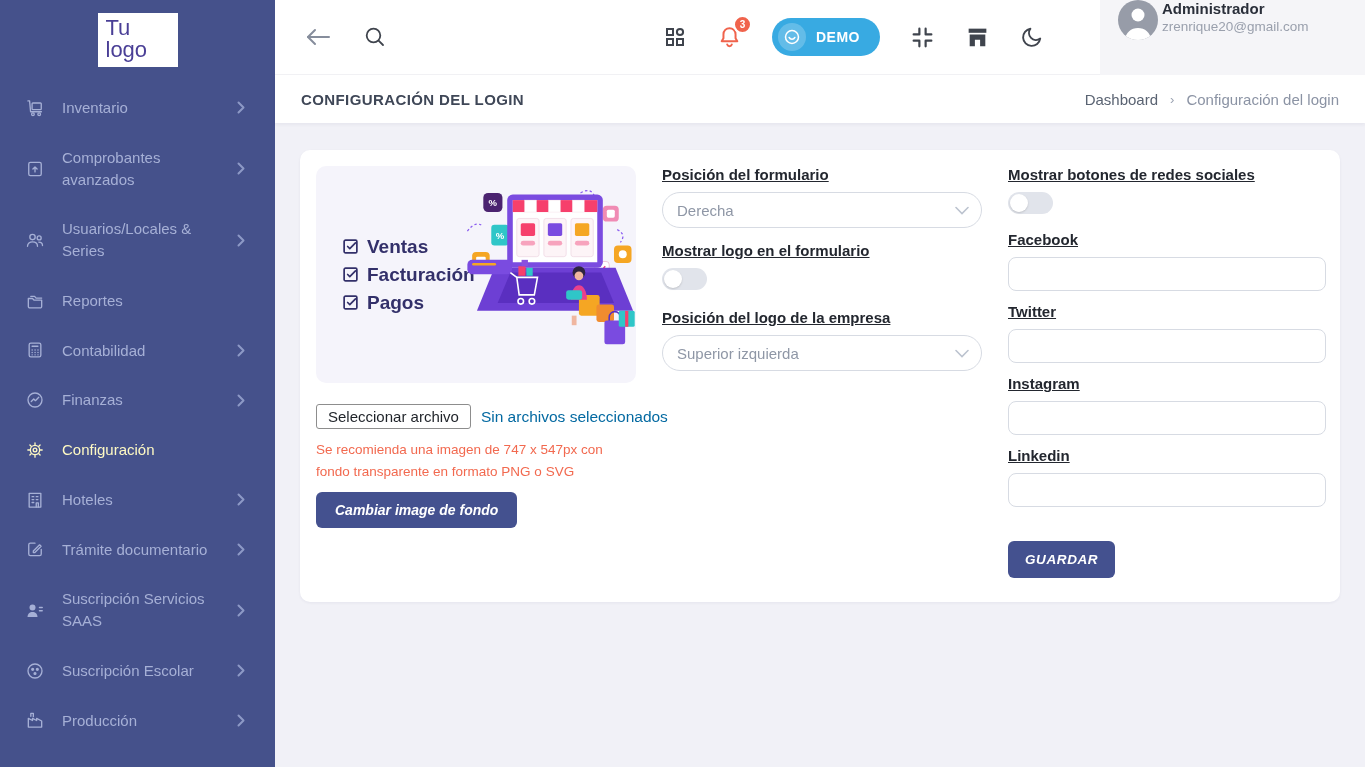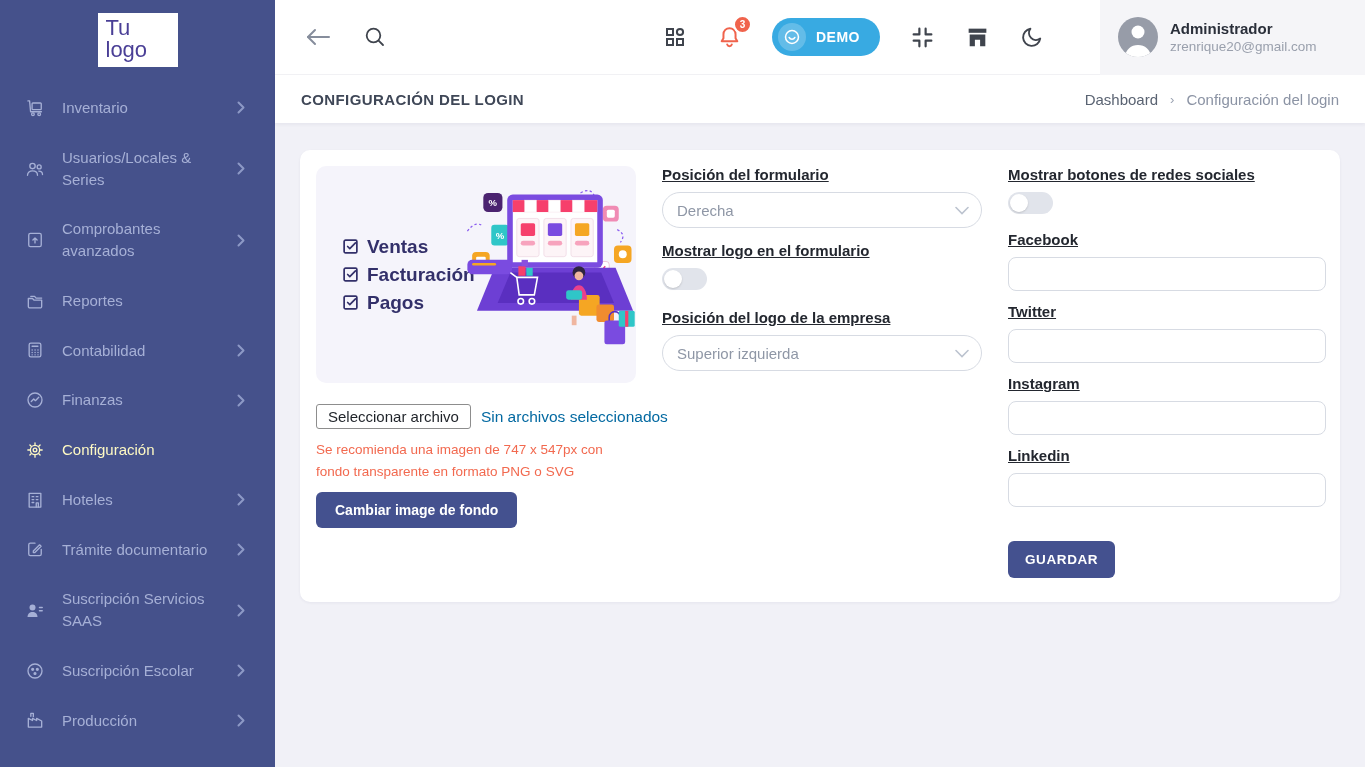--- a/index.html
+++ b/index.html
@@ -22,21 +22,21 @@
   .main { flex:1; display:flex; flex-direction:column; }
   .header { height:75px; background:#fff; display:flex; align-items:center; border-bottom:1px solid #f1f1f4; }
   .hicon { background:none; border:none; cursor:pointer; display:flex; align-items:center; justify-content:center; padding:0; }
   .header-left { display:flex; align-items:center; gap:32px; padding-left:30px; }
   .header-right { margin-left:auto; display:flex; align-items:center; gap:30px; }
   .bell-wrap { position:relative; }
   .badge { position:absolute; top:-9px; right:-10px; min-width:19px; height:19px; border-radius:10px; background:#f0634c; border:2px solid #fff; color:#fff; font-size:10px; font-weight:bold; display:flex; align-items:center; justify-content:center; padding:0 3px; }
   .demo-chip { display:flex; align-items:center; gap:10px; background:#38aae2; border:none; border-radius:19px; height:38px; padding:0 20px 0 6px; cursor:pointer; }
   .demo-chip .face { width:28px; height:28px; border-radius:50%; background:rgba(255,255,255,.22); display:flex; align-items:center; justify-content:center; }
   .demo-chip .lbl { color:#fff; font-weight:bold; font-size:14px; letter-spacing:.5px; }
-  .user-block { width:265px; height:75px; background:#f5f5f8; display:flex; align-items:center; gap:12px; padding-left:18px; margin-left:26px; cursor:pointer; }
+  .user-block { width:265px; height:75px; background:#f5f5f8; display:flex; gap:4px; padding-left:18px; margin-left:26px; cursor:pointer; }
   .avatar { width:40px; height:40px; border-radius:50%; background:#979ca8; overflow:hidden; display:flex; align-items:flex-end; justify-content:center; flex-shrink:0; }
   .user-name { font-size:15px; font-weight:bold; color:#2a2f3a; margin-bottom:2px; }
   .user-email { font-size:13.5px; color:#9aa0ad; }
 
   .titlebar { height:48px; background:#fff; display:flex; align-items:center; padding:0 26px; box-shadow:0 2px 3px rgba(40,40,80,.05); position:relative; z-index:2; }
   .page-title { font-size:15px; font-weight:bold; color:#3f4757; letter-spacing:.4px; }
   .breadcrumb { margin-left:auto; display:flex; align-items:center; gap:12px; font-size:15px; }
   .bc-a { color:#5a6372; cursor:pointer; }
   .bc-sep { color:#9aa2b1; font-size:13px; }
   .bc-b { color:#8b93a4; }
@@ -46,21 +46,21 @@
 
   .illus-box { height:217px; background:#f5f4fb; border-radius:10px; display:flex; align-items:center; overflow:hidden; }
   .check-list { padding-left:26px; display:flex; flex-direction:column; gap:6px; }
   .check-row { display:flex; align-items:center; gap:8px; font-size:19px; font-weight:bold; color:#33306a; white-space:nowrap; }
   .check-row svg { width:17px; height:17px; flex-shrink:0; }
 
   .file-row { display:flex; align-items:center; gap:10px; margin-top:21px; }
   .file-btn { font-size:15px; color:#1e2228; background:#fff; border:1px solid #8d8d8d; border-radius:3px; padding:3px 11px; cursor:pointer; white-space:nowrap; }
   .file-status { font-size:15.5px; color:#0369a1; white-space:nowrap; }
   .warn { margin-top:10px; font-size:13.5px; color:#f2694f; line-height:1.6; }
-  .btn-dark { background:#44518f; color:#fff; border:none; border-radius:6px; font-weight:bold; cursor:pointer; font-family:"Liberation Sans",sans-serif; }
+  .btn-dark { background:#44518f; color:#fff; border:none; border-radius:6px; font-weight:bold; cursor:pointer; font-family:"Liberation Sans",sans-serif;font-style:italic; }
   .change-bg { margin-top:10px; font-size:14px; padding:10px 19px; }
 
   .fgroup { margin-bottom:14px; }
   .flabel { font-size:15px; font-weight:bold; color:#23272f; margin-bottom:9px;text-decoration:underline; }
   .select { height:36px; border:1px solid #d7dbe3; border-radius:18px; display:flex; align-items:center; padding:0 12px 0 14px; font-size:15px; color:#8f97a6; cursor:pointer; background:#fff; }
   .select .sval { flex:1; }
   .select svg { color:#bcc3cf; }
   .toggle { width:45px; height:22px; border-radius:11px; background:#e1e4eb; position:relative; cursor:pointer; border:none; display:block; }
   .toggle .knob { position:absolute; left:2px; top:2px; width:18px; height:18px; border-radius:50%; background:#fff; box-shadow:0 1px 2px rgba(0,0,0,.15); }
   .tinput { width:100%; height:34px; border:1px solid #d7dbe3; border-radius:8px; padding:0 12px; font-size:15px; color:#3a3f48; outline:none; background:#fff; }
@@ -90,41 +90,41 @@
           <span class="nav-label">Inventario</span>
           <span class="nav-chevron">
             <svg width="9" height="13" viewBox="0 0 9 13" fill="none" stroke="currentColor" stroke-width="2" stroke-linecap="round" stroke-linejoin="round">
               <path d="M1.5 1.5l5 5-5 5"></path>
             </svg>
           </span>
         </div>
         <div class="nav-item">
           <span class="nav-icon">
             <svg viewBox="0 0 24 24" fill="none" stroke="currentColor" stroke-width="1.6" stroke-linecap="round" stroke-linejoin="round">
+              <rect x="4.5" y="4" width="15" height="16" rx="2"></rect>
+              <path d="M12 15.5v-6M12 9.5L9.5 12M12 9.5l2.5 2.5"></path>
+            </svg>
+          </span>
+          <span class="nav-label">Comprobantes avanzados</span>
+          <span class="nav-chevron">
+            <svg width="9" height="13" viewBox="0 0 9 13" fill="none" stroke="currentColor" stroke-width="2" stroke-linecap="round" stroke-linejoin="round">
+              <path d="M1.5 1.5l5 5-5 5"></path>
+            </svg>
+          </span>
+        </div>
+        <div class="nav-item">
+          <span class="nav-icon">
+            <svg viewBox="0 0 24 24" fill="none" stroke="currentColor" stroke-width="1.6" stroke-linecap="round" stroke-linejoin="round">
               <circle cx="9" cy="8.5" r="3.2"></circle>
               <path d="M3 19.5c0-3.3 2.6-5.3 6-5.3s6 2 6 5.3"></path>
               <circle cx="17" cy="9.5" r="2.4"></circle>
               <path d="M16.5 14.5c2.8 0 4.5 1.7 4.5 4.2"></path>
             </svg>
           </span>
           <span class="nav-label">Usuarios/Locales &amp; Series</span>
-          <span class="nav-chevron">
-            <svg width="9" height="13" viewBox="0 0 9 13" fill="none" stroke="currentColor" stroke-width="2" stroke-linecap="round" stroke-linejoin="round">
-              <path d="M1.5 1.5l5 5-5 5"></path>
-            </svg>
-          </span>
-        </div>
-        <div class="nav-item">
-          <span class="nav-icon">
-            <svg viewBox="0 0 24 24" fill="none" stroke="currentColor" stroke-width="1.6" stroke-linecap="round" stroke-linejoin="round">
-              <rect x="4.5" y="4" width="15" height="16" rx="2"></rect>
-              <path d="M12 15.5v-6M12 9.5L9.5 12M12 9.5l2.5 2.5"></path>
-            </svg>
-          </span>
-          <span class="nav-label">Comprobantes avanzados</span>
           <span class="nav-chevron">
             <svg width="9" height="13" viewBox="0 0 9 13" fill="none" stroke="currentColor" stroke-width="2" stroke-linecap="round" stroke-linejoin="round">
               <path d="M1.5 1.5l5 5-5 5"></path>
             </svg>
           </span>
         </div>
         <div class="nav-item">
           <span class="nav-icon">
             <svg viewBox="0 0 24 24" fill="none" stroke="currentColor" stroke-width="1.6" stroke-linecap="round" stroke-linejoin="round">
               <path d="M7 6.5h4.5l1.8 2H20"></path>

